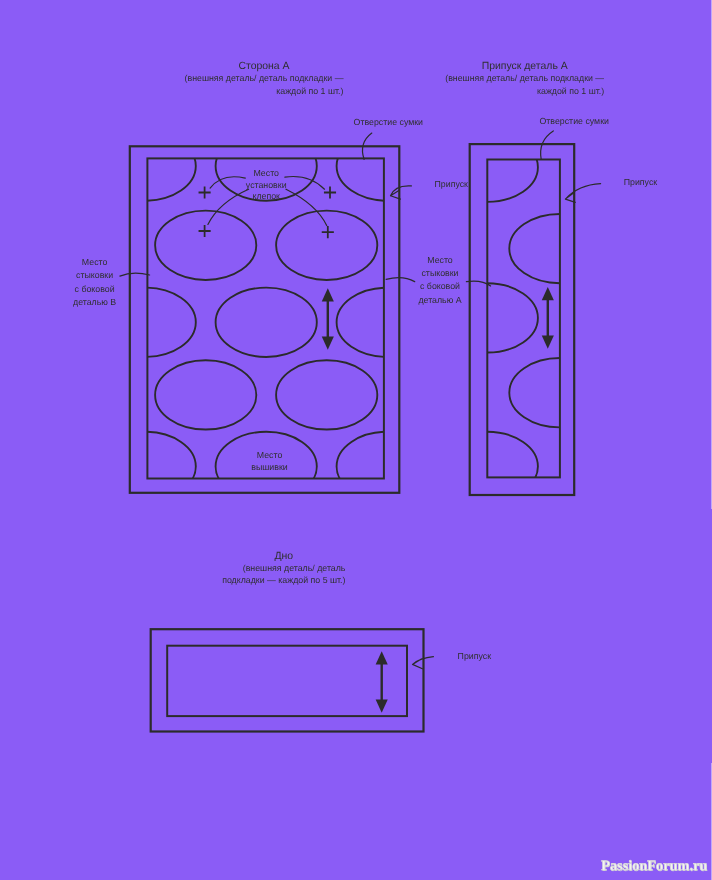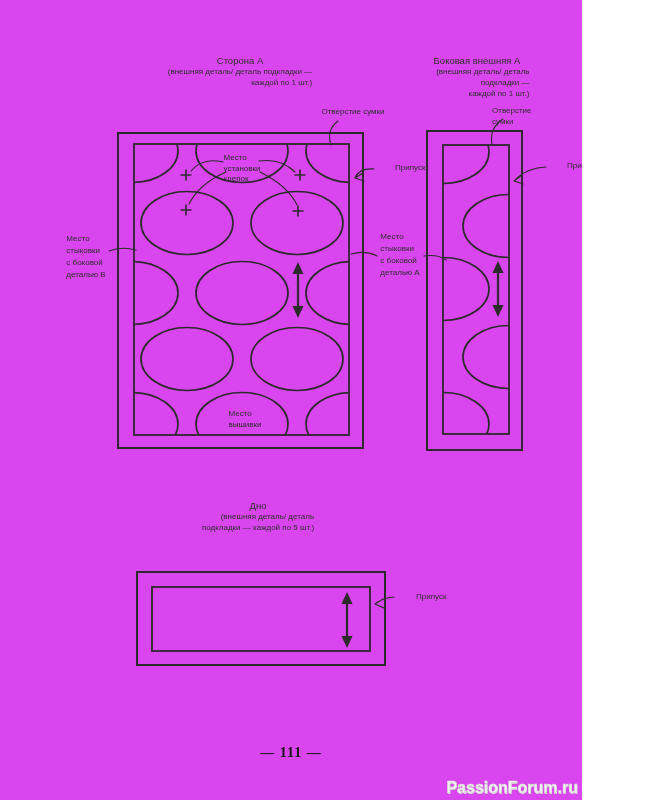--- a/index.html
+++ b/index.html
@@ -1,37 +1,37 @@
 <!DOCTYPE html>
 <html><head>
 <meta charset="utf-8">
 <style>
   html,body{margin:0;padding:0;background:#fff;}
   .page{
-    position:relative;width:582px;height:800px;background:#d946ef;
+    position:relative;width:647px;height:800px;background:#8b5cf6;
     font-family:"Liberation Sans", sans-serif;color:#2f2f2f;overflow:hidden;
   }
   svg.art{position:absolute;left:0;top:0;}
   .lbl{
     position:absolute;font-size:8px;line-height:10.5px;color:#2f2f2f;
-    white-space:pre-line;text-align:left;transform:translateX(-50%);
+    white-space:pre-line;text-align:center;transform:translateX(-50%);
   }
   .lbl.left-anchor{transform:none;text-align:left;margin-left:20px;}
   .join-lbl{line-height:12px;}
   .title-block{position:absolute;transform:translateX(-50%);text-align:center;color:#2f2f2f;}
   .title-block .t{font-size:9.5px;line-height:11px;}
   .title-block .s{font-size:8px;line-height:11px;white-space:pre-line;text-align:right;}
   .page-number{
     position:absolute;left:0;right:0;text-align:center;
     font-family:"Liberation Serif", serif;font-weight:bold;
     font-size:14px;color:#161616;letter-spacing:1px;
   }
   .watermark{
     position:absolute;right:4px;top:779px;
-    font-family:Liberation Sans, sans-serif;font-weight:bold;font-size:16px;
+    font-family:Liberation Serif, serif;font-weight:bold;font-size:13px;
     color:#f4f4f4;-webkit-text-stroke:0.6px #d9d9d9;
     text-shadow:0.5px 0.5px 0.5px #d0d0d0;
   }
 </style>
 </head>
 <body>
 
 <div class="page">
 
   <svg class="art" width="647" height="800" viewBox="0 0 647 800">
@@ -131,21 +131,21 @@
     </g>
   </svg>
 
   <div class="title-block" style="left:240px;top:55px;">
     <div class="t">Сторона А</div>
     <div class="s">(внешняя деталь/ деталь подкладки —
 каждой по 1 шт.)</div>
   </div>
 
   <div class="title-block" style="left:477px;top:55px;">
-    <div class="t">Боковая внешняя А</div>
+    <div class="t">Припуск деталь А</div>
     <div class="s">(внешняя деталь/ деталь подкладки —
 каждой по 1 шт.)</div>
   </div>
 
   <div class="lbl" style="left:353px;top:107px;">Отверстие сумки</div>
 
   <div class="lbl left-anchor" style="left:375px;top:163px;">Припуск</div>
 
   <div class="lbl" style="left:242px;top:153px;">Место
 установки
@@ -169,17 +169,16 @@
   <div class="lbl left-anchor" style="left:547px;top:161px;">Припуск</div>
 
   <div class="title-block" style="left:258px;top:500px;">
     <div class="t">Дно</div>
     <div class="s">(внешняя деталь/ деталь
 подкладки — каждой по 5 шт.)</div>
   </div>
 
   <div class="lbl left-anchor" style="left:396px;top:592px;">Припуск</div>
 
-  <div class="page-number" style="top:745px;">— 111 —</div>
 
   <div class="watermark">PassionForum.ru</div>
 
 </div>
 
 </body></html>

